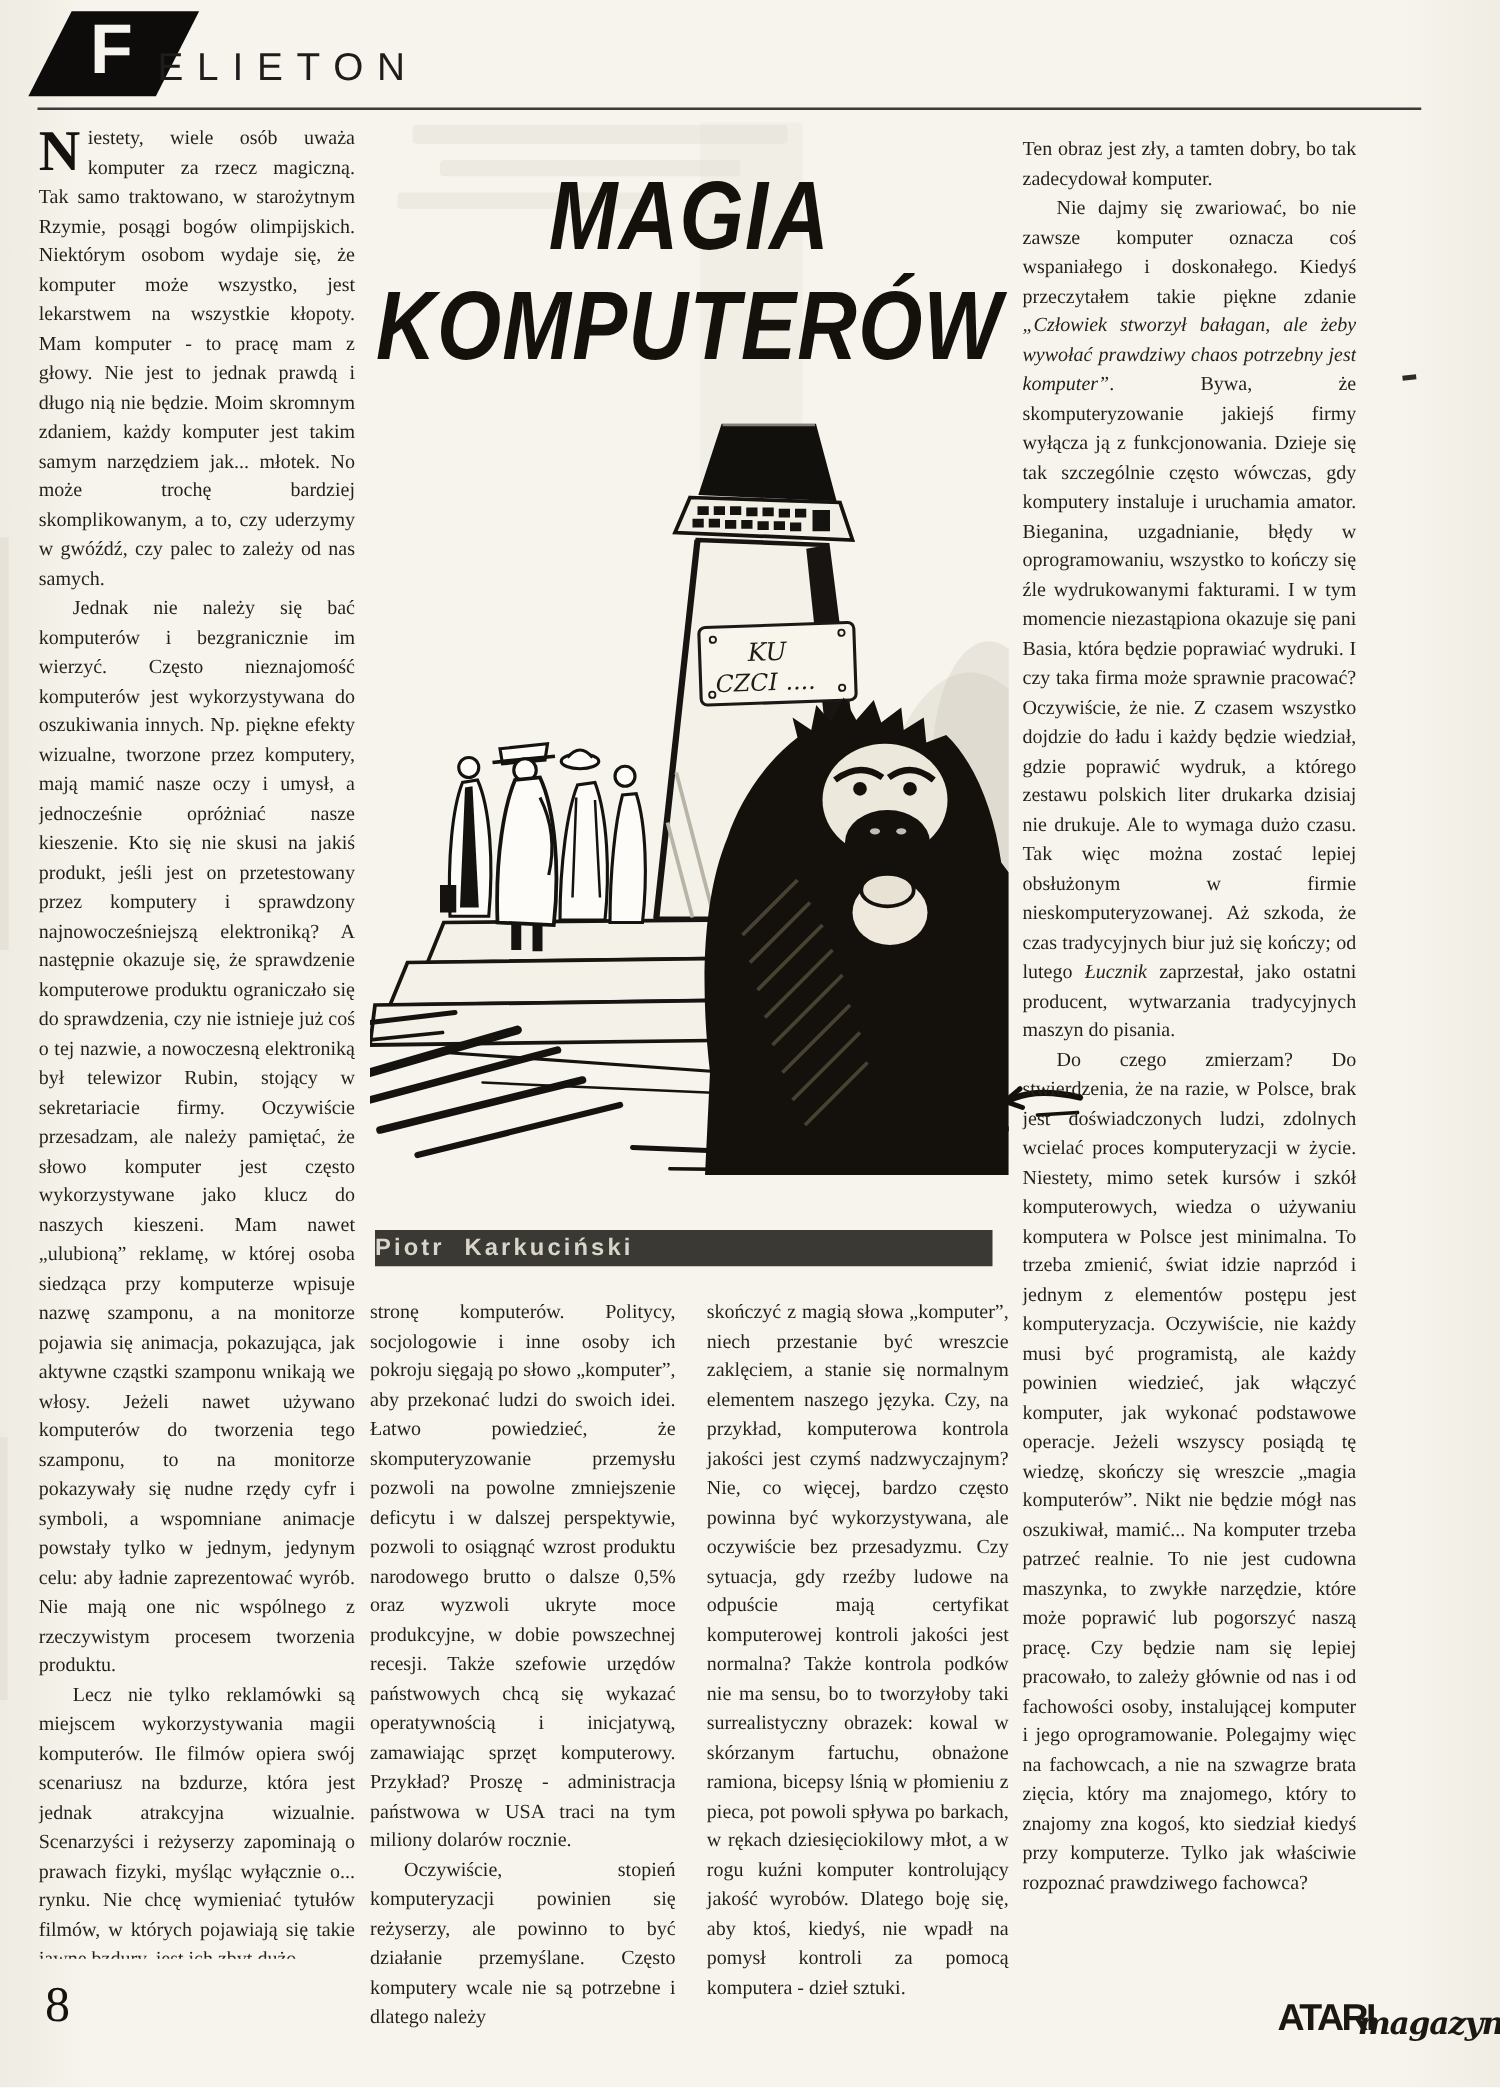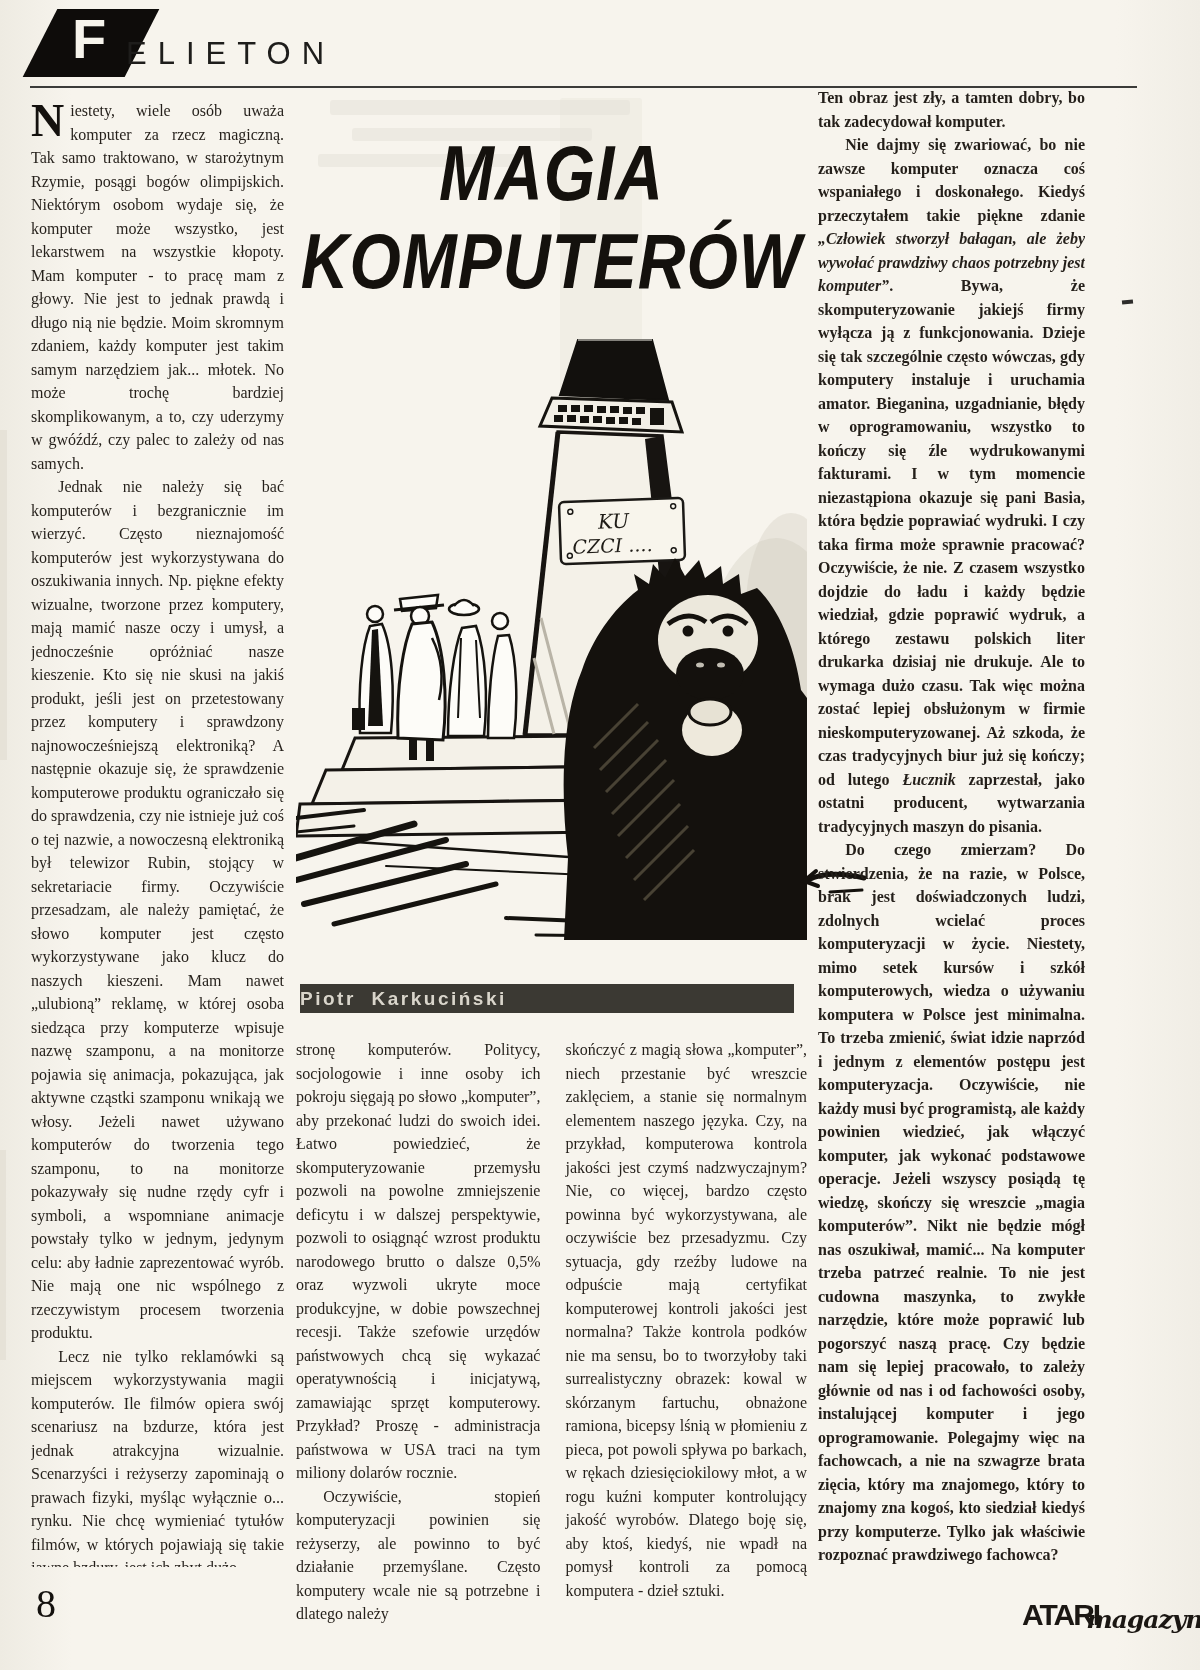--- a/index.html
+++ b/index.html
@@ -14,21 +14,21 @@
         letter-spacing:11px;color:#1e1d1b;}
   .rule{position:absolute;left:30px;top:86px;width:1107px;height:2px;background:#3b3b39;}
   
   .ghost{position:absolute;background:#e5e2d8;opacity:.55;border-radius:3px;}
   .smudge{position:absolute;background:#d9d5c9;opacity:.4;}
   
   .col p{margin:0;text-align:justify;font-size:16px;line-height:23.5px;color:#241f1a;text-indent:1.7em;}
   .col p.noindent{text-indent:0;}
   .col{overflow:hidden;}
   .col-left{position:absolute;left:31px;top:99px;width:253px;height:1468px;}
-  .col-right{position:absolute;left:818px;top:86px;width:267px;height:1478px;font-weight:bold;}
+  .col-right{position:absolute;left:818px;top:108px;width:267px;height:1478px;}
   .dropcap{float:left;font:bold 46px/38px "Liberation Serif",serif;color:#14110e;padding:3px 6px 0 0;}
   .q{font-style:italic;}
   
   .center{position:absolute;left:296px;top:96px;width:511px;height:1546px;}
   .title{position:absolute;top:34px;left:0;width:100%;text-align:center;
          font:bold 66px/88px "Liberation Sans",sans-serif;color:#14110d;letter-spacing:1px;}
   .title-line{display:block;transform:scaleY(1.18);transform-origin:50% 60%;}
   .illustration{position:absolute;top:222px;left:0;}
   .byline{position:absolute;top:888px;left:4px;width:494px;height:29px;background:#3b3933;
           }

